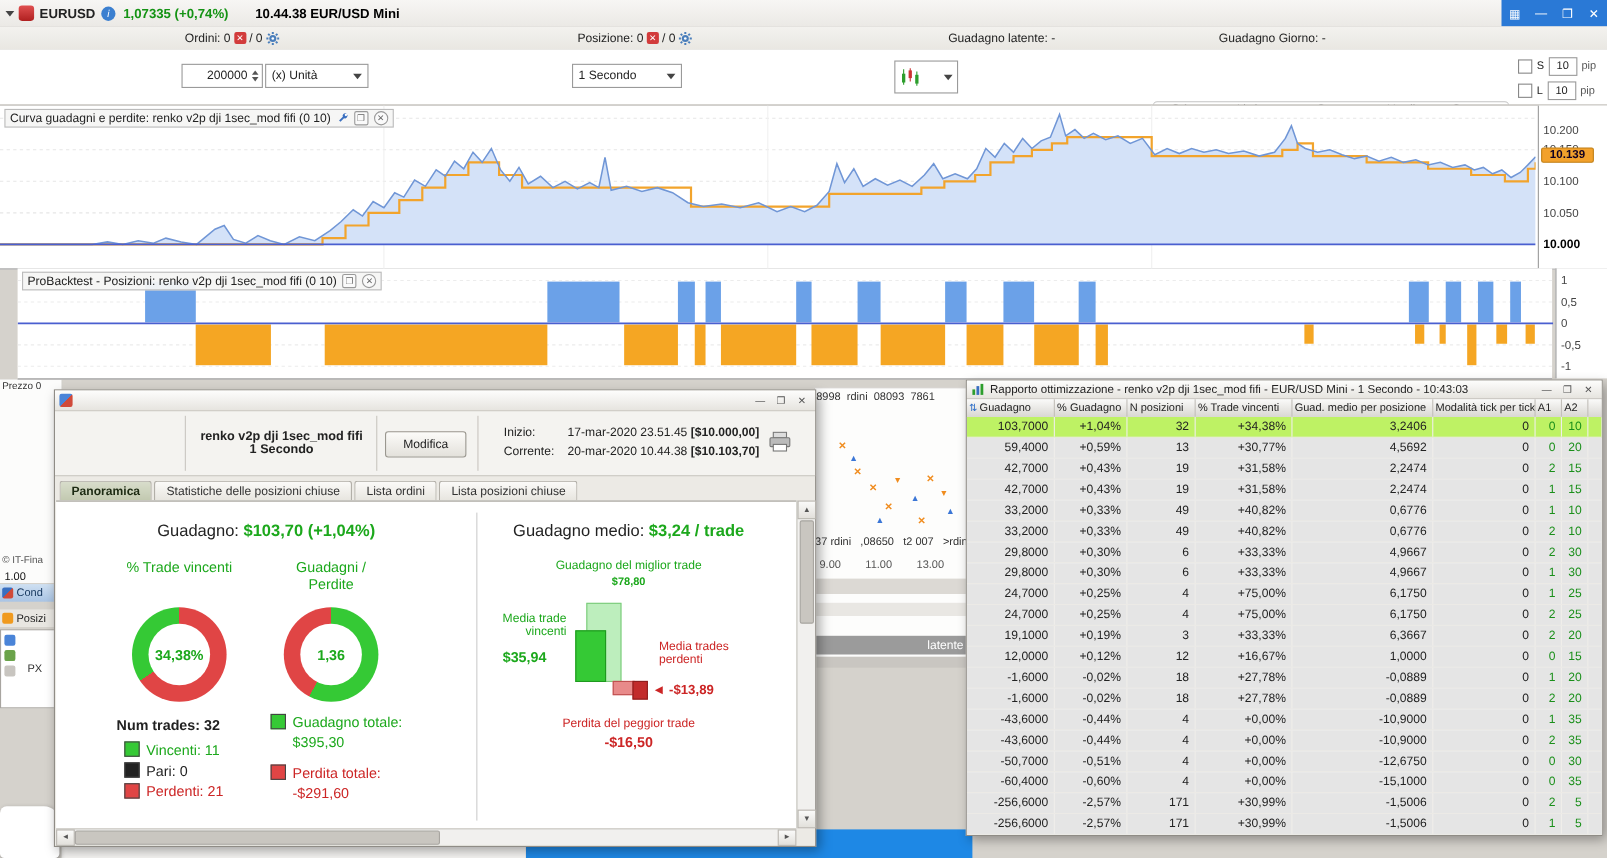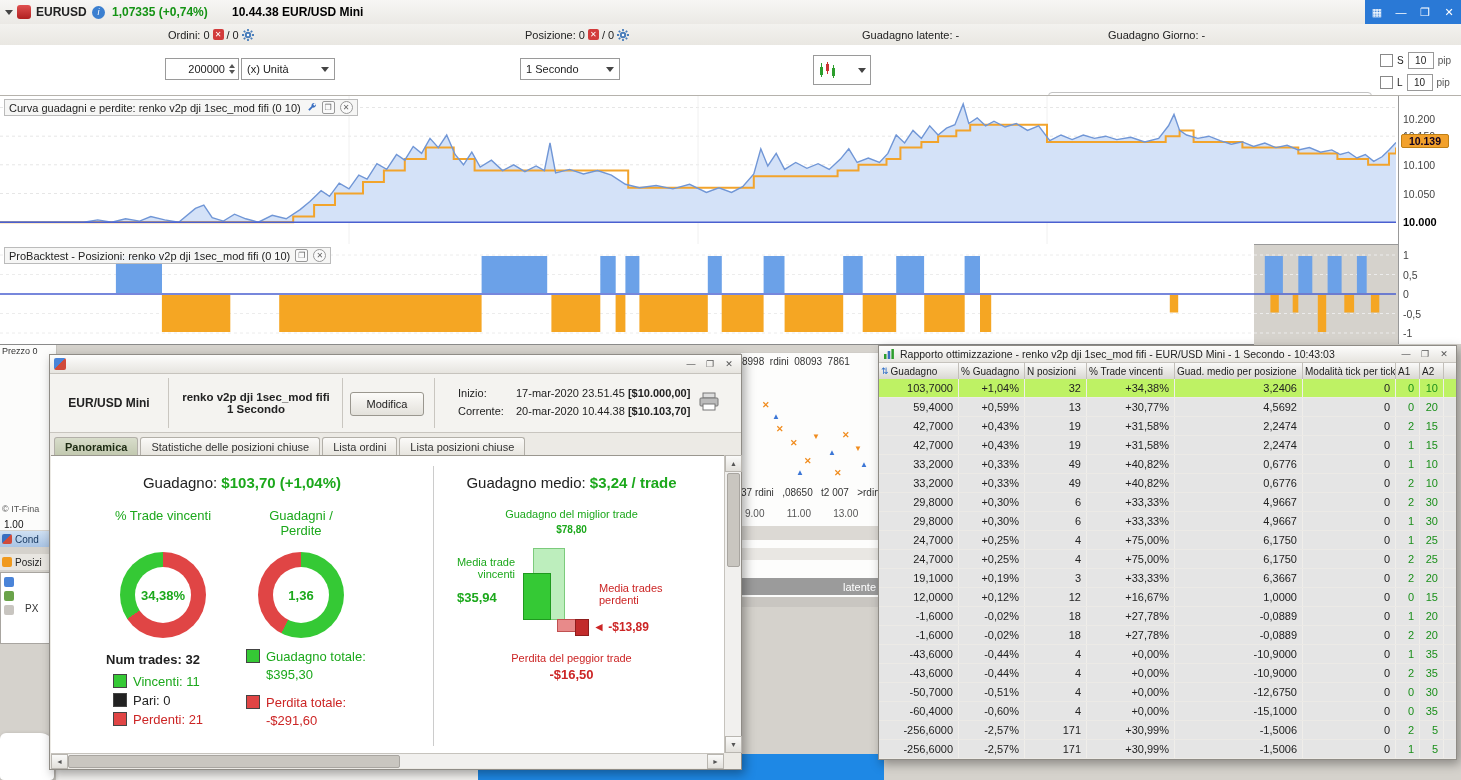--- a/index.html
+++ b/index.html
@@ -24,21 +24,21 @@
   .obtn{position:absolute;top:15px;width:20px;height:20px;border:1px solid #aaa;border-radius:2px;background:linear-gradient(#fff,#eee);display:flex;align-items:center;justify-content:center;}
   .pricebtn{position:absolute;top:14px;width:62px;height:24px;border-radius:3px;color:#fff;font-weight:bold;font-size:13px;display:flex;align-items:center;justify-content:center;border:1px solid rgba(0,0,0,.25);}
   .pricebtn sup{font-size:8px;margin-left:1px;}
   #vendi-btn{left:194px;background:linear-gradient(#e05050,#c22f2f);}
   #compra-btn{left:258px;background:linear-gradient(#33bb33,#149314);}
   .slrow{position:absolute;left:1380px;height:18px;display:flex;align-items:center;gap:4px;font-size:10px;}
   .chk{width:11px;height:11px;border:1px solid #888;background:#fff;}
   .pipbox{width:24px;height:15px;border:1px solid #999;font-size:10px;display:flex;align-items:center;justify-content:center;}
   
   #equity-panel{left:0;top:95px;width:1461px;height:148px;background:#fff;border-top:1px solid #b5b2ac;border-bottom:1px solid #999;}
-  #positions-panel{left:0;top:244px;width:1254px;height:100px;background:#fff;border-bottom:1px solid #8a8a8a;}
+  #positions-panel{left:16px;top:244px;width:1395px;height:100px;background:#fff;border-bottom:1px solid #8a8a8a;}
   .panel-title{position:absolute;left:4px;top:3px;background:rgba(246,246,244,.95);border:1px solid #bbb;padding:1px 4px;font-size:11px;display:flex;align-items:center;gap:5px;z-index:5;}
   .pt-ic{width:11px;height:11px;display:flex;align-items:center;justify-content:center;font-size:8px;color:#666;border:1px solid #999;border-radius:2px;background:#fafafa;}
   .axis-col{position:absolute;left:1398px;top:0;width:63px;height:100%;border-left:1px solid #999;background:#fff;}
   .tick{position:absolute;left:4px;font-size:10.5px;color:#444;}
   .boldtick{font-weight:bold;color:#000;font-size:11px;}
   .curtag{position:absolute;left:2px;width:46px;background:#f2a12c;border:1px solid #c07f14;color:#102;font-size:10.5px;font-weight:bold;text-align:center;border-radius:2px;}
   
   .win{position:absolute;background:#eceae5;border:1px solid #8f8c86;box-shadow:3px 4px 10px rgba(0,0,0,.35);}
   .wtitle{height:18px;background:linear-gradient(#fdfdfc,#e6e4df);border-bottom:1px solid #c6c3bd;display:flex;align-items:center;padding:0 4px;gap:5px;font-size:11px;color:#222;}
   .wico{width:12px;height:12px;border-radius:2px;background:linear-gradient(135deg,#4a84d8 50%,#d04a3a 50%);}
@@ -390,23 +390,20 @@
   <div class="win" id="report-window" style="left:49px;top:354px;width:691px;height:414px;">
     <div class="wtitle">
       <span class="wico"></span>
       <span class="wctrl">
           <span class="wg">—</span>
           <span class="wg">❐</span>
           <span class="wg">✕</span>
         </span>
     </div>
     <div id="report-hdr">
-      <div class="abs" style="left:0;top:0;width:118px;height:58px;display:flex;align-items:center;justify-content:center;font-weight:bold;font-size:12px;">
-          <span>EUR/USD Mini</span>
-        </div>
       <div class="vline" style="left:118px;"></div>
       <div class="abs" style="left:120px;top:0;width:172px;height:58px;display:flex;flex-direction:column;align-items:center;justify-content:center;font-weight:bold;font-size:11.5px;">
         <span>renko v2p dji 1sec_mod fifi</span>
         <span>1 Secondo</span>
       </div>
       <div class="vline" style="left:292px;"></div>
       <div class="modifica">Modifica</div>
       <div class="vline" style="left:384px;"></div>
       <div class="abs" style="left:408px;top:10px;font-size:11px;line-height:18px;">
         <div><span style="display:inline-block;width:58px;">Inizio:</span><span>17-mar-2020 23.51.45</span> <b>[$10.000,00]</b></div>

